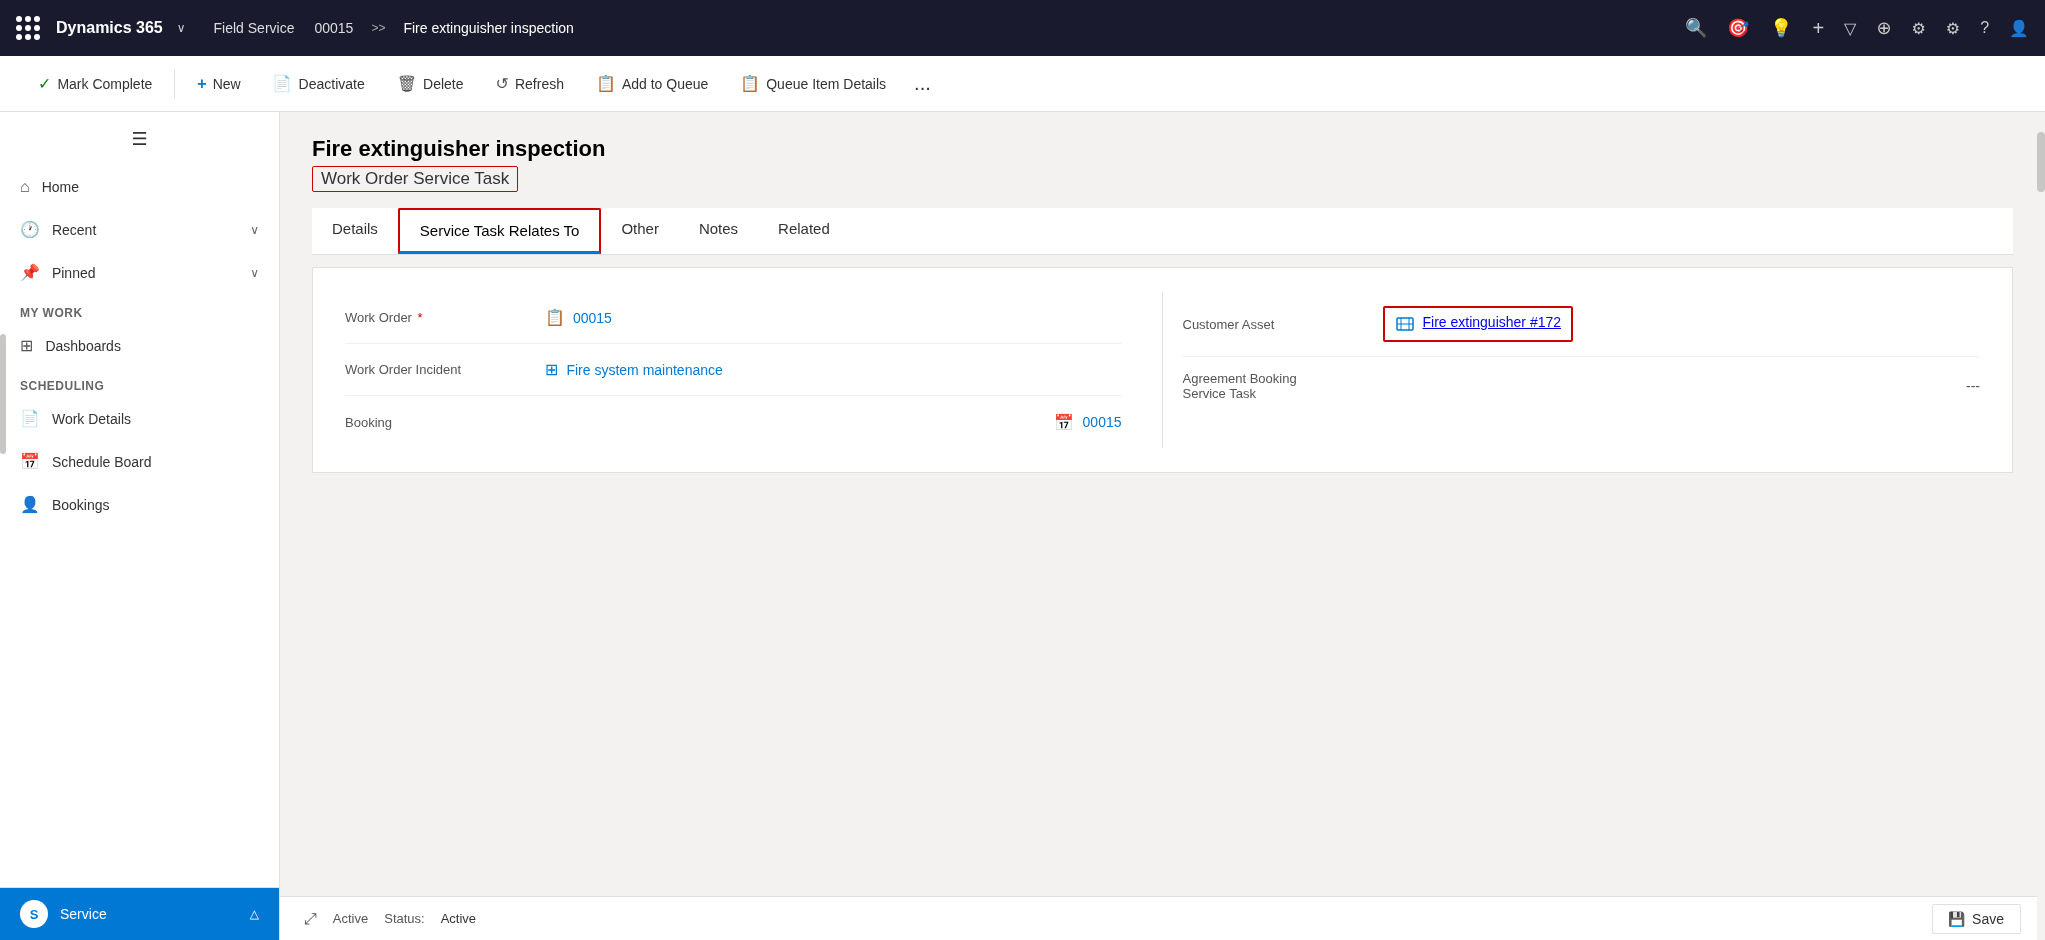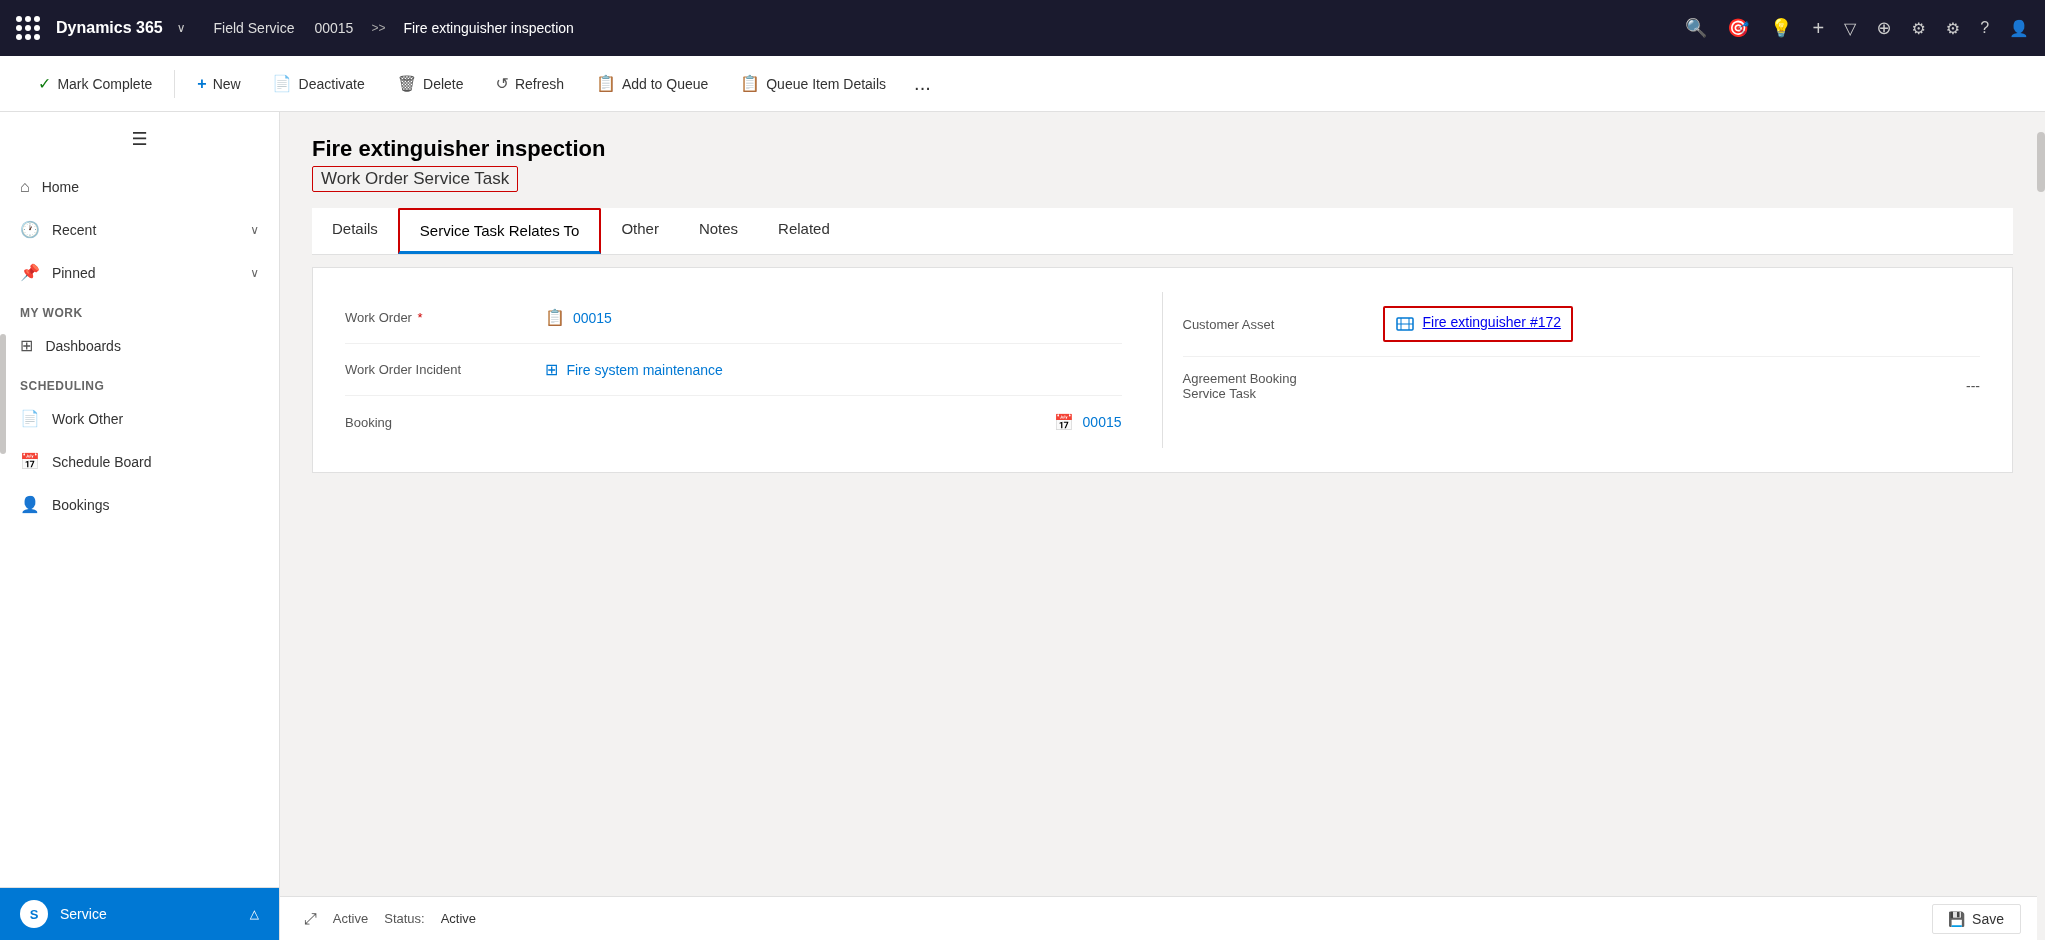--- a/index.html
+++ b/index.html
@@ -390,21 +390,21 @@
 
       <div class="sidebar-section-title">My Work</div>
       <div class="sidebar-item">
         <span class="s-icon">⊞</span>
         <span>Dashboards</span>
       </div>
 
       <div class="sidebar-section-title">Scheduling</div>
       <div class="sidebar-item">
         <span class="s-icon">📄</span>
-        <span>Work Other</span>
+        <span>Work Details</span>
       </div>
       <div class="sidebar-item">
         <span class="s-icon">📅</span>
         <span>Schedule Board</span>
       </div>
       <div class="sidebar-item">
         <span class="s-icon">👤</span>
         <span>Bookings</span>
       </div>
     </div>

